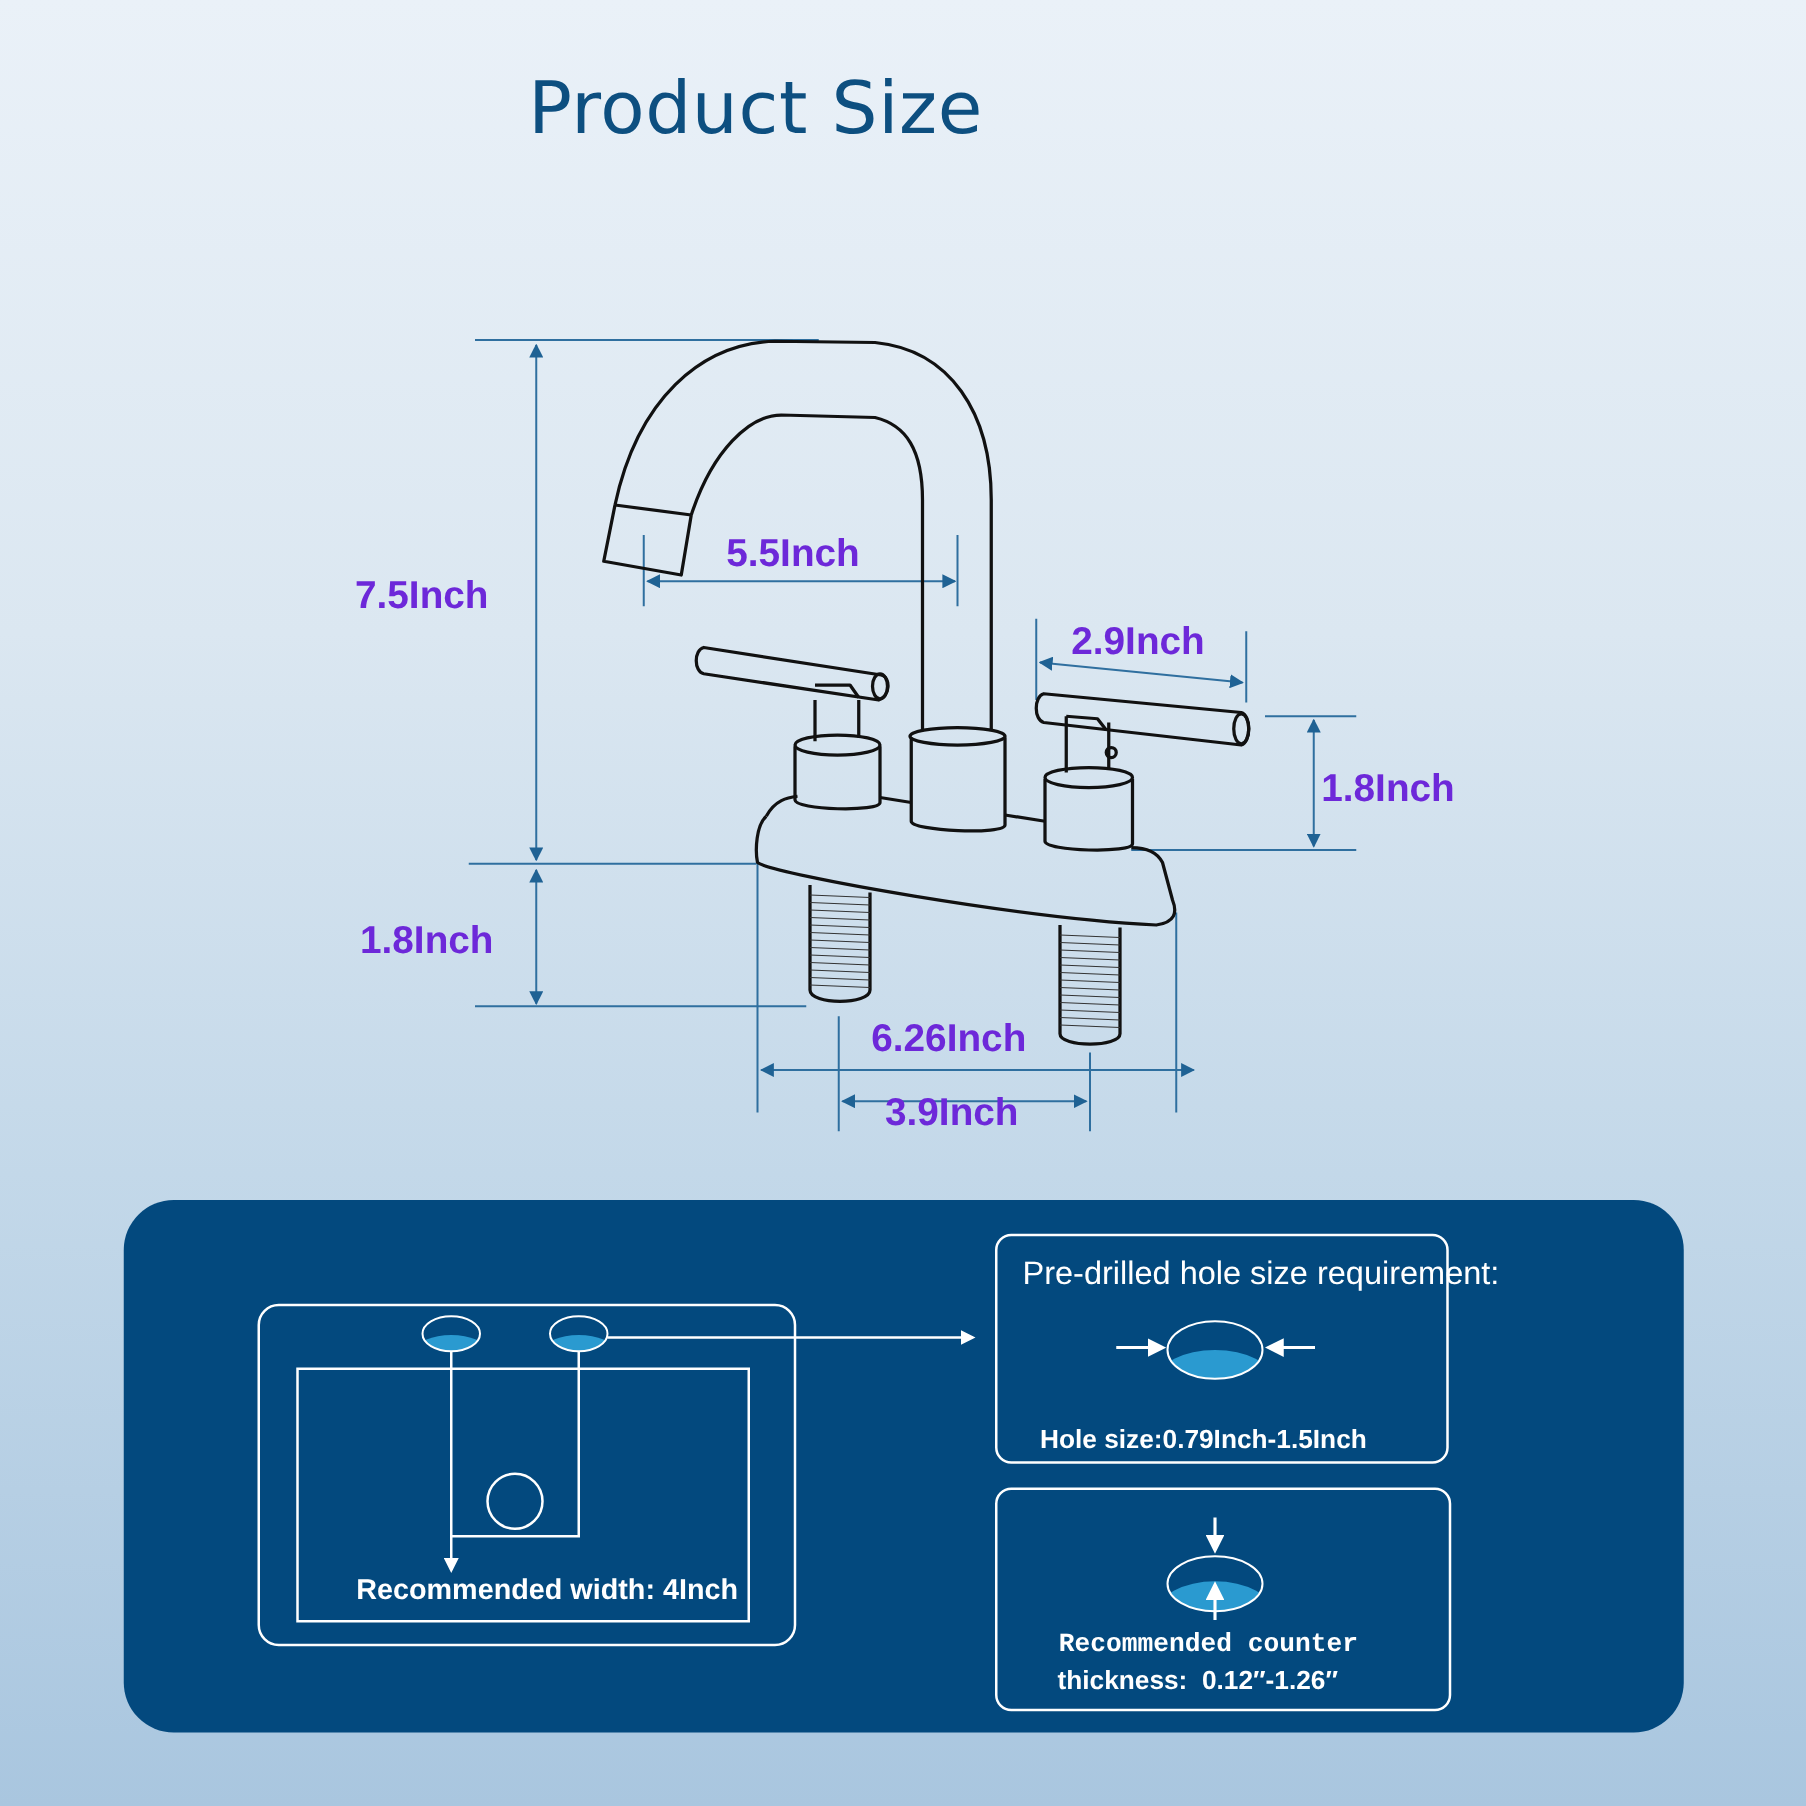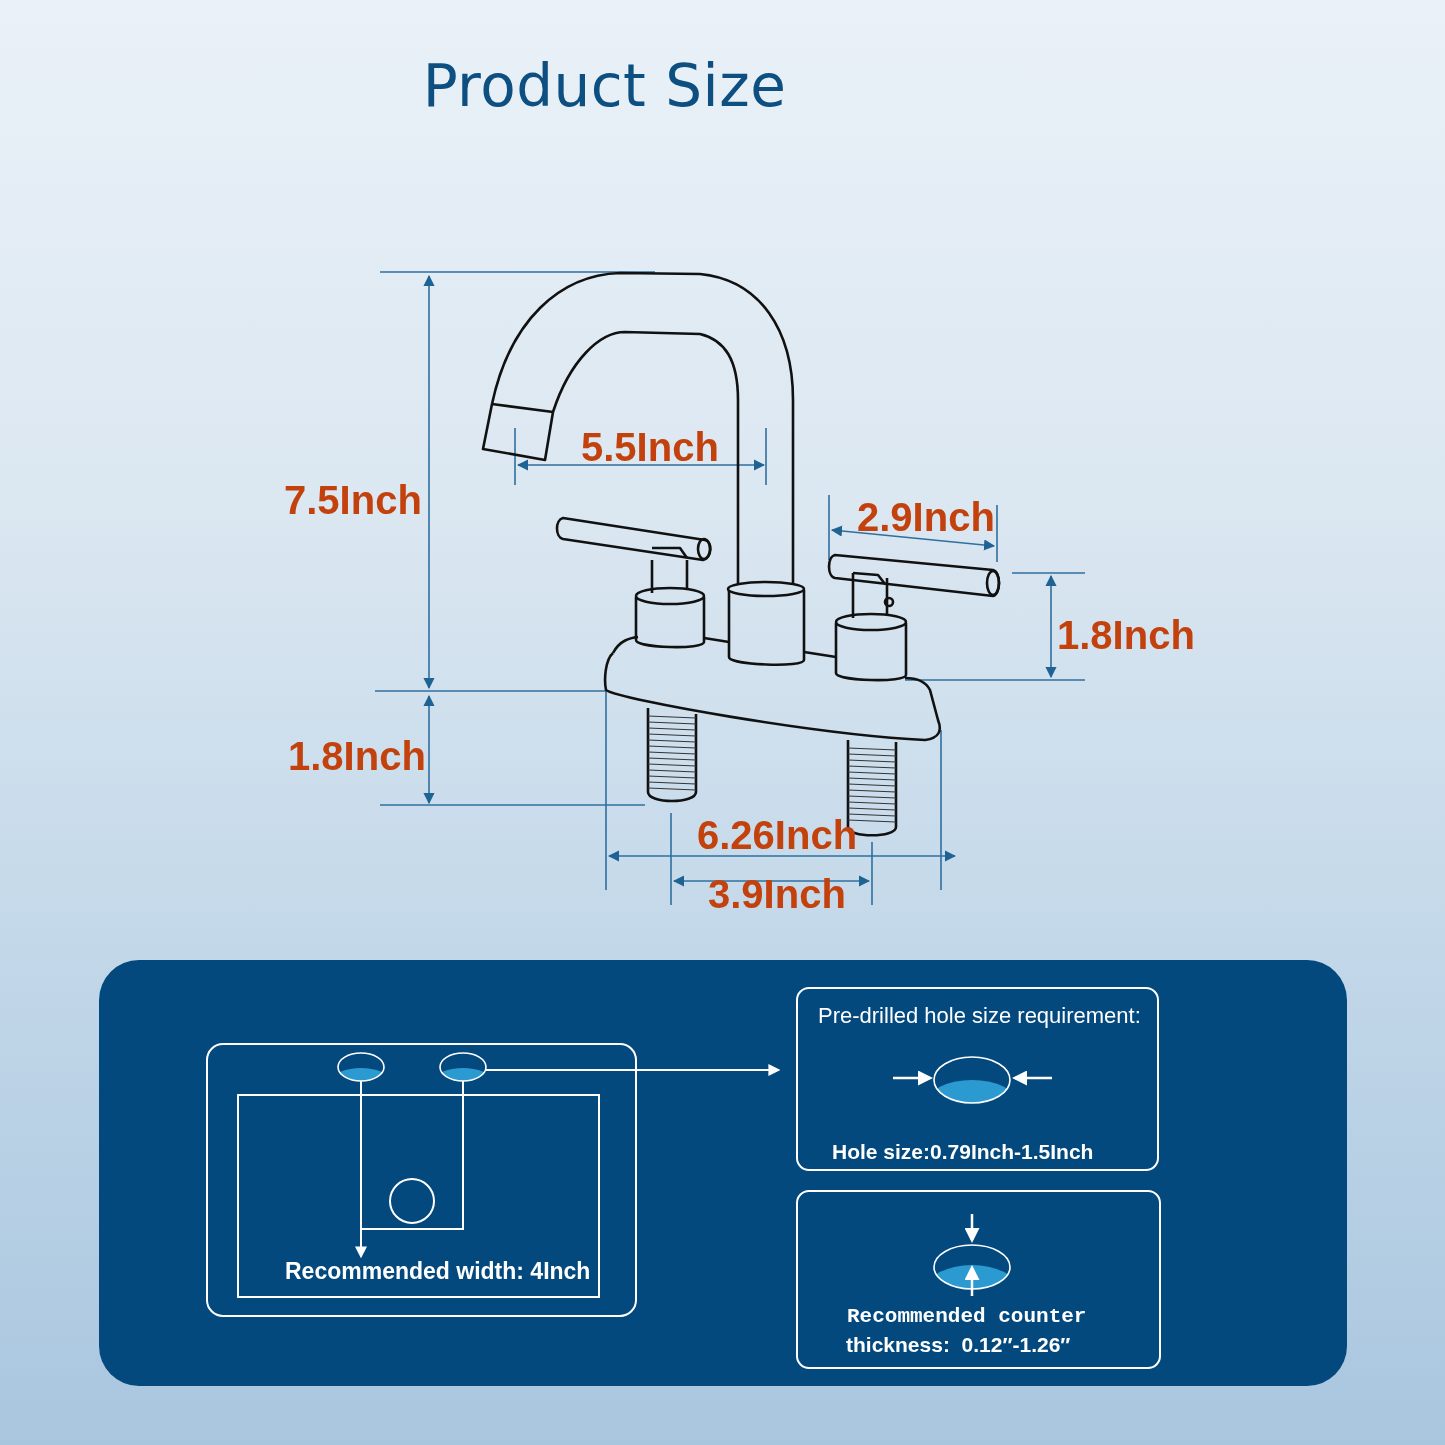--- a/index.html
+++ b/index.html
@@ -7,21 +7,21 @@
     width: 1445px; height: 1445px; overflow: hidden; position: relative;
     background: linear-gradient(180deg, #eaf1f8 0%, #dbe7f1 35%, #c3d8e9 65%, #a9c6df 100%);
     font-family: "Liberation Sans", "DejaVu Sans", sans-serif;
   }
   .title {
     position: absolute; top: 52px; left: 0; width: 1209px; text-align: center;
     font-size: 58px; color: #0d4f80; letter-spacing: 0.5px;
     font-family: "DejaVu Sans", sans-serif; font-weight: normal;
   }
   .dim-label {
-    position: absolute; font-size: 40px; font-weight: bold; color: #c2410c;
+    position: absolute; font-size: 31px; font-weight: bold; color: #6d28d9;
     font-family: "Liberation Sans", sans-serif; white-space: nowrap;
   }
   svg.drawing { position: absolute; left: 0; top: 0; }
   .panel {
     position: absolute; left: 99px; top: 960px; width: 1248px; height: 426px;
     background: #03497e; border-radius: 40px;
   }
   .panel-text {
     position: absolute; color: #ffffff; white-space: nowrap;
     font-family: "Liberation Sans", sans-serif;
@@ -131,21 +131,21 @@
     <line x1="848" y1="784" x2="896" y2="786"></line>
       <line x1="848" y1="790" x2="896" y2="792"></line>
     <line x1="848" y1="796" x2="896" y2="798"></line>
       <line x1="848" y1="802" x2="896" y2="804"></line>
     <line x1="848" y1="808" x2="896" y2="810"></line>
       <line x1="848" y1="814" x2="896" y2="816"></line>
     <line x1="848" y1="820" x2="896" y2="822"></line>
   </g>
 </svg>
 
-<div class="dim-label" style="left:284px; top:478px;">7.5Inch</div>
+<div class="dim-label" style="left:284px; top:458px;">7.5Inch</div>
 <div class="dim-label" style="left:581px; top:425px;">5.5Inch</div>
 <div class="dim-label" style="left:857px; top:495px;">2.9Inch</div>
 <div class="dim-label" style="left:1057px; top:613px;">1.8Inch</div>
 <div class="dim-label" style="left:288px; top:734px;">1.8Inch</div>
 <div class="dim-label" style="left:697px; top:813px;">6.26Inch</div>
 <div class="dim-label" style="left:708px; top:872px;">3.9Inch</div>
 
 <div class="panel"></div>
 
 <svg class="drawing" width="1445" height="1445" viewBox="0 0 1445 1445" style="top:0; left:0;">
@@ -203,16 +203,16 @@
     <g clip-path="url(#h4)">
         <ellipse cx="972" cy="1290" rx="46" ry="25" fill="#2a9ad0"></ellipse>
       </g>
     <ellipse cx="972" cy="1267" rx="38" ry="22" fill="none" stroke="#fff" stroke-width="1.6"></ellipse>
     <line x1="972" y1="1214" x2="972" y2="1240" stroke="#fff" stroke-width="2.5" marker-end="url(#warr)"></line>
     <line x1="972" y1="1296" x2="972" y2="1268" stroke="#fff" stroke-width="2.5" marker-end="url(#warr)"></line>
   </g>
 </svg>
 
 <div class="panel-text bold" style="left:253px; top:1258px; font-size:23px;margin-left:32px;">Recommended width: 4Inch</div>
-<div class="panel-text" style="left:818px; top:1003px; font-size:22px;">Pre-drilled hole size requirement:</div>
+<div class="panel-text" style="left:818px; top:1003px; font-size:26px;">Pre-drilled hole size requirement:</div>
 <div class="panel-text bold" style="left:832px; top:1124px; font-size:21px;margin-top:16px;">Hole size:0.79Inch-1.5Inch</div>
 <div class="panel-text bold" style="left:847px; top:1305px; font-size:21px;font-family:Liberation Mono, monospace;">Recommended counter</div>
 <div class="panel-text bold" style="left:846px; top:1333px; font-size:21px; white-space:pre;text-align:center;">thickness:  0.12″-1.26″</div>
 
 </body></html>

